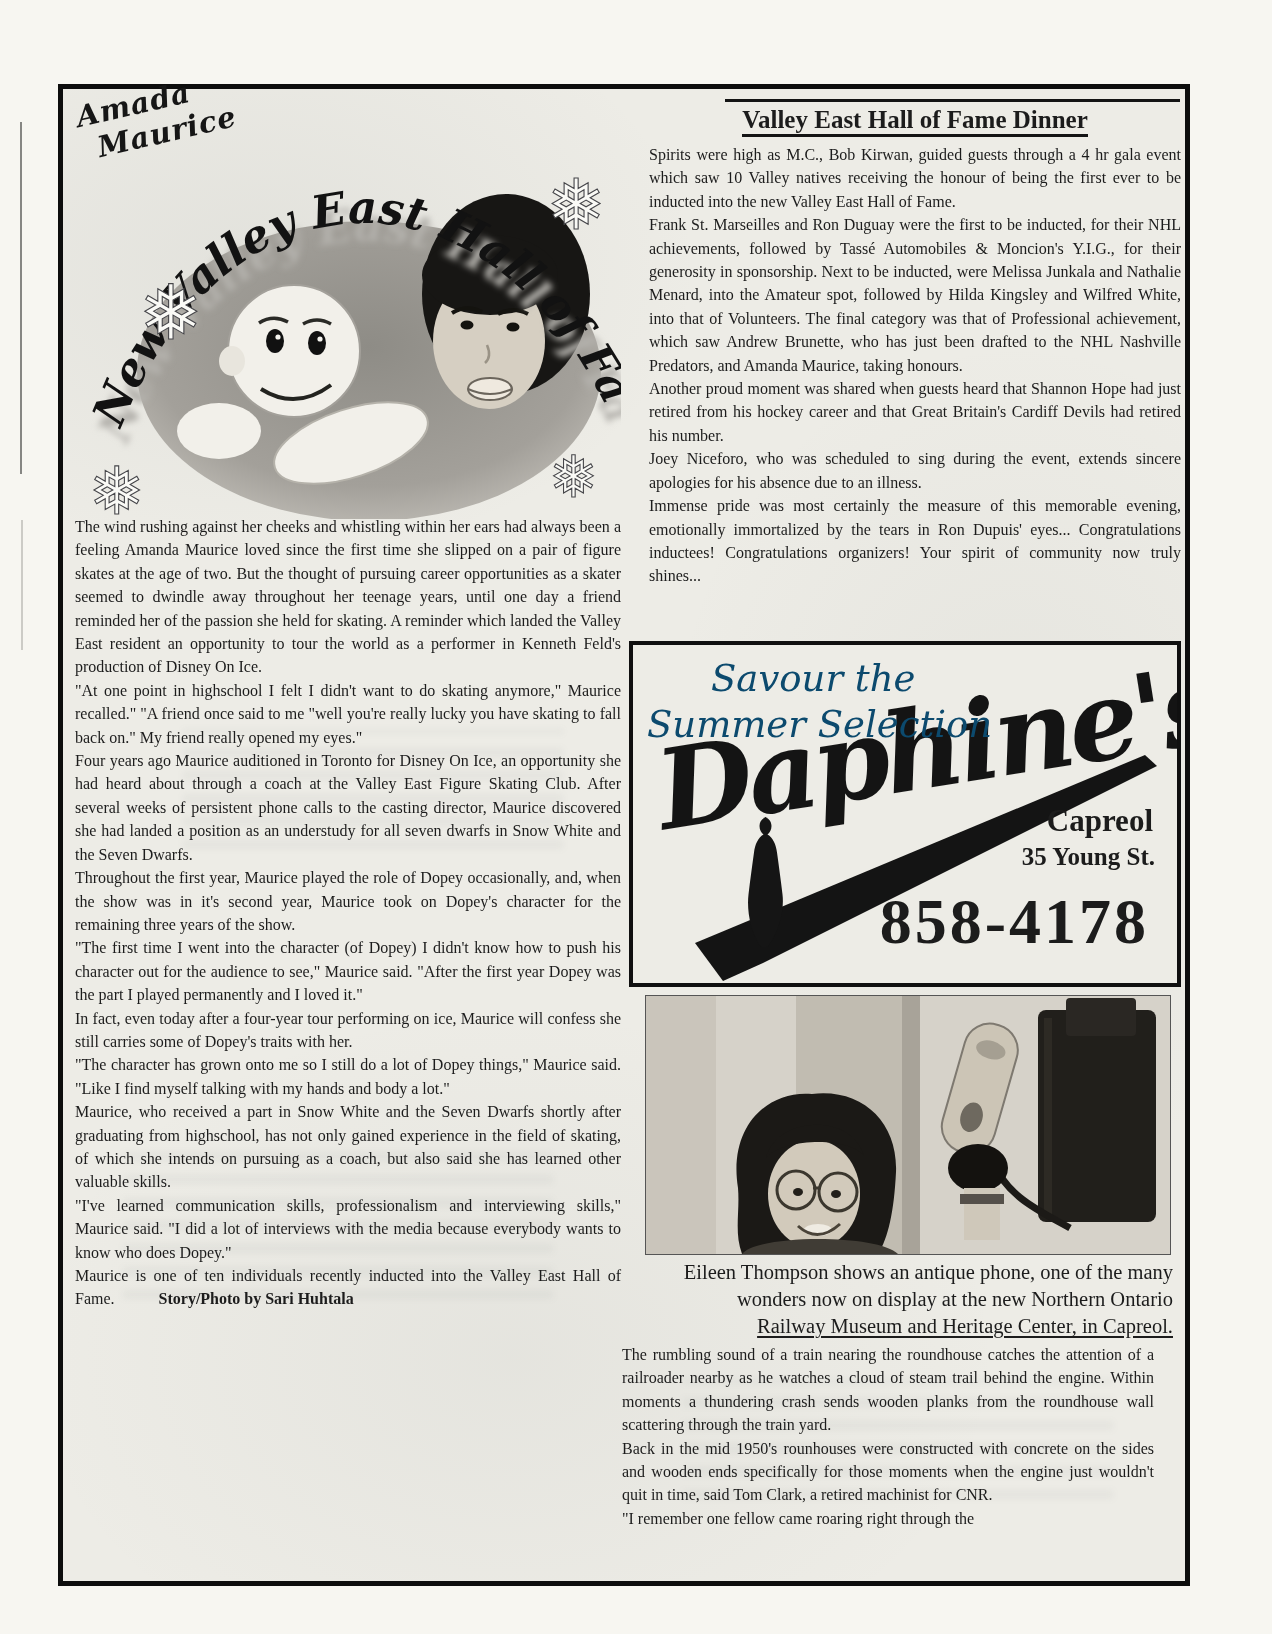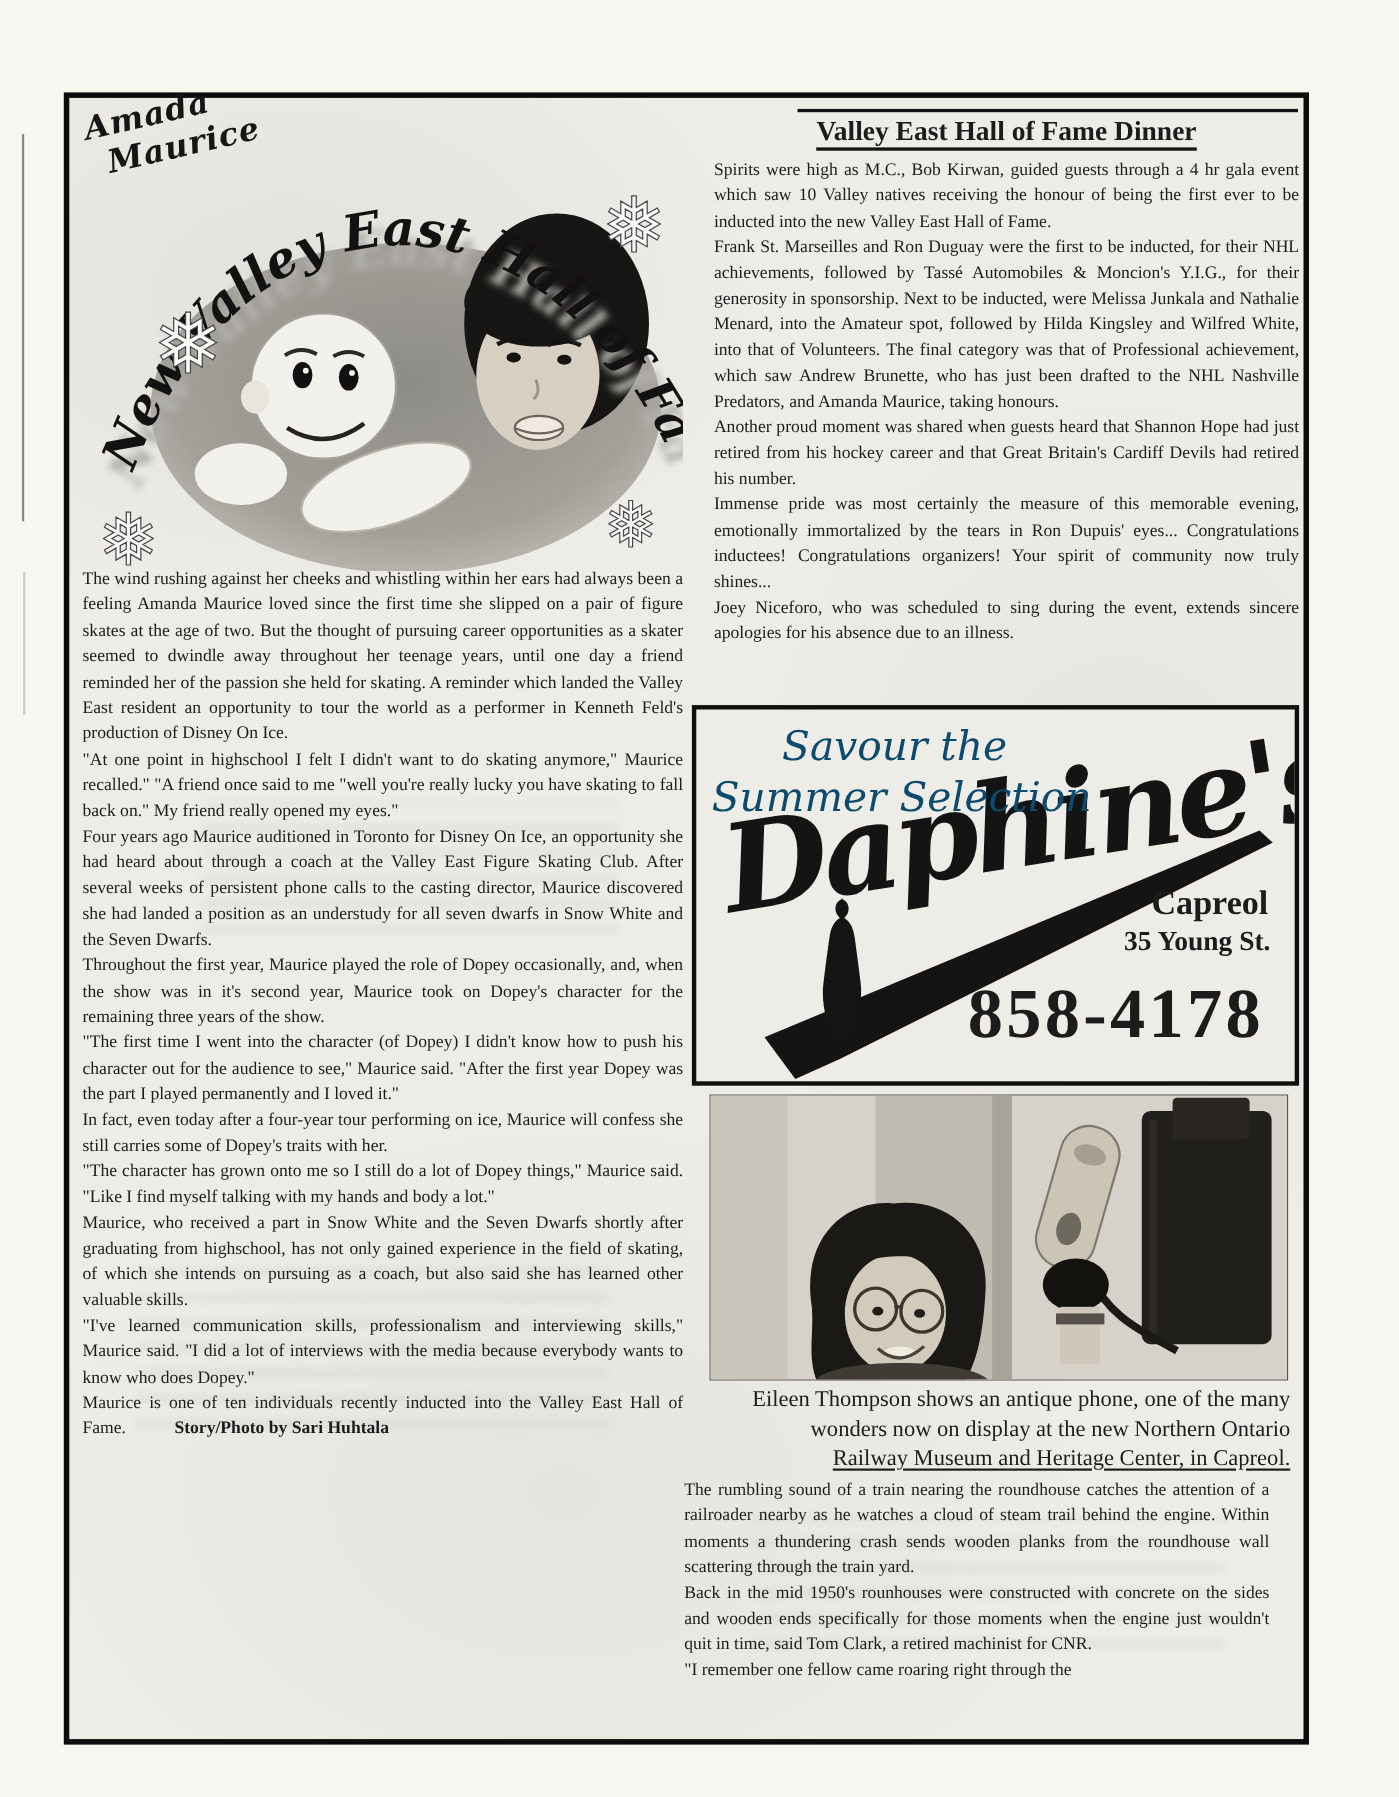--- a/index.html
+++ b/index.html
@@ -145,22 +145,22 @@
     <div class="rule-top"></div>
 
     <div class="hof-title">
       <span>Valley East Hall of Fame Dinner</span>
     </div>
 
     <div class="body-text hof-body">
       <p>Spirits were high as M.C., Bob Kirwan, guided guests through a 4 hr gala event which saw 10 Valley natives receiving the honour of being the first ever to be inducted into the new Valley East Hall of Fame.</p>
       <p>Frank St. Marseilles and Ron Duguay were the first to be inducted, for their NHL achievements, followed by Tassé Automobiles &amp; Moncion's Y.I.G., for their generosity in sponsorship. Next to be inducted, were Melissa Junkala and Nathalie Menard, into the Amateur spot, followed by Hilda Kingsley and Wilfred White, into that of Volunteers. The final category was that of Professional achievement, which saw Andrew Brunette, who has just been drafted to the NHL Nashville Predators, and Amanda Maurice, taking honours.</p>
       <p>Another proud moment was shared when guests heard that Shannon Hope had just retired from his hockey career and that Great Britain's Cardiff Devils had retired his number.</p>
+      <p>Joey Niceforo, who was scheduled to sing during the event, extends sincere apologies for his absence due to an illness.</p>
       <p>Immense pride was most certainly the measure of this memorable evening, emotionally immortalized by the tears in Ron Dupuis' eyes... Congratulations inductees! Congratulations organizers! Your spirit of community now truly shines...</p>
-      <p>Joey Niceforo, who was scheduled to sing during the event, extends sincere apologies for his absence due to an illness.</p>
     </div>
 
     <div class="ad-box">
       <svg width="544" height="338" viewBox="0 0 544 338" style="position:absolute;left:0;top:0;">
         <polygon points="62,298 512,110 524,121 130,318 90,336" fill="#141414"></polygon>
       </svg>
       <div class="ad-brand">Daphine's</div>
       <svg width="48" height="132" viewBox="0 0 48 132" style="position:absolute;left:106px;top:170px;">
         <path fill="#151515" d="M24 2 c5 0 8.5 4 8.5 9 c0 4 -1.8 6.5 -4 8.5 c5.5 3 8.5 10 9.5 18 c1.8 13 3.6 26 5.5 42 c2 17 -4 36 -13 50 c-2.5 4 -8 4 -10.5 0 c-8 -13 -12.5 -33 -10.5 -50 c1.9 -16 3.7 -29 5.5 -42 c1 -8 4 -15 9.5 -18 c-2.2 -2 -4 -4.5 -4 -8.5 c0 -5 3.5 -9 8.5 -9 z"></path>
       </svg>

